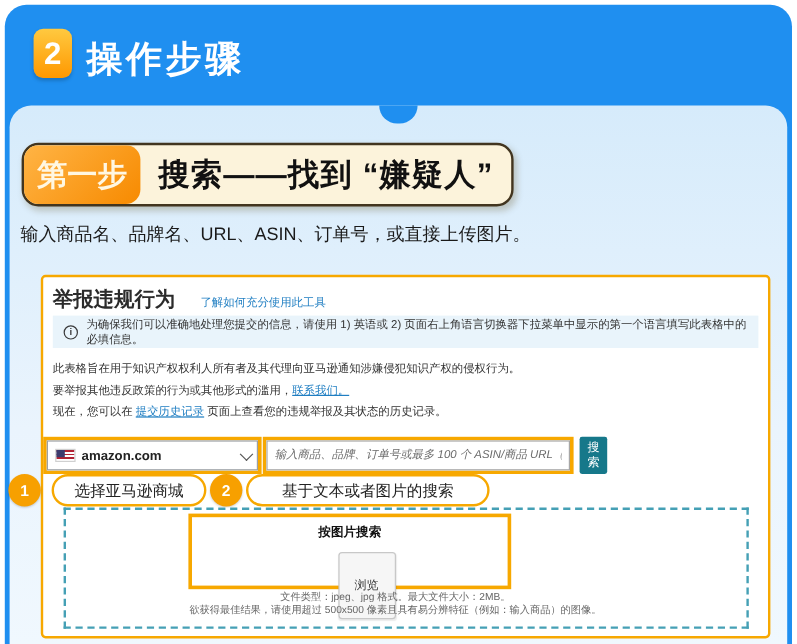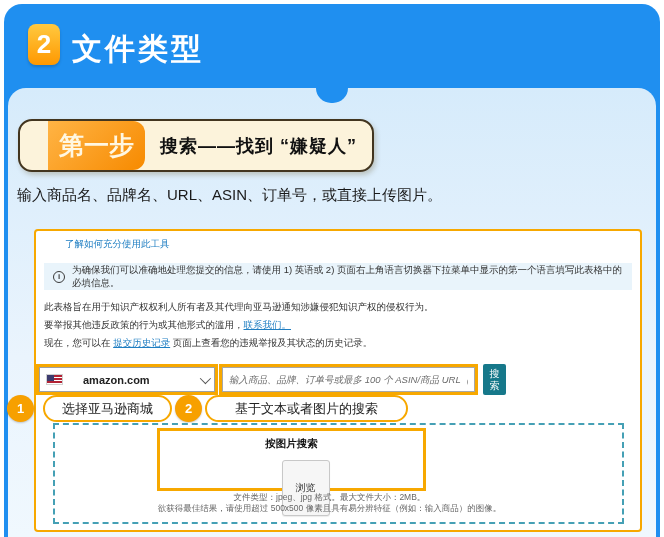--- a/index.html
+++ b/index.html
@@ -25,22 +25,22 @@
   .notch { position:absolute; top:0; left:50%; transform:translateX(-50%);
            width:32px; height:15px; border-radius:0 0 16px 16px; background:#1F8FF0; }
 
   
   .step-pill { position:absolute; left:10px; top:31px; height:53px; display:flex;
                border:2px solid #42351F; border-radius:14px; overflow:hidden;
                background:#FCF3DB; box-shadow:2px 3px 5px rgba(90,70,20,.25); }
   .step-pill-left { min-width:97px; background:linear-gradient(135deg,#FFB445,#F78A00);
                color:#FFF7E2; font-size:25px; font-weight:bold;
                display:flex; align-items:center; justify-content:center;
-               border-radius:0 12px 12px 0; padding:12px 8px;margin-left:28px; }
-  .step-pill-right { padding:0 15px; font-size:18px; font-weight:bold; color:#111;
+               border-radius:0 12px 12px 0; padding:12px 8px; }
+  .step-pill-right { padding:0 15px; font-size:26px; font-weight:bold; color:#111;
                display:flex; align-items:center; letter-spacing:1px; }
   .step-desc { position:absolute; left:9px; top:98px; font-size:15px; color:#1a1a1a; }
 
   
   .panel { position:absolute; left:26px; top:141px; width:608px; height:303px;
            background:#ffffff; border:2px solid #F7A800; border-radius:4px; }
 
   .form-title-row { position:absolute; left:8px; top:7px; display:flex; align-items:baseline; }
   .form-title { font-size:17px; font-weight:bold; color:#2b2b2b; }
   .form-title-link { font-size:9.5px; color:#1F7EC2; margin-left:21px; cursor:pointer; }
@@ -56,21 +56,21 @@
   .blue-link { color:#1F7EC2; text-decoration:underline; cursor:pointer; }
 
   .search-label-row { position:absolute; left:8px; top:138px; font-size:10px; color:#111; }
   .search-label { font-weight:bold; }
   .help-link { color:#8aa0b5; margin-left:4px; cursor:pointer; }
   .new-feature { color:#E8862C; font-weight:bold; margin-left:2px; cursor:pointer; }
 
   .hl { position:absolute; border:3px solid #F7A800; background:#fff; }
   .hl-dd { left:0px; top:133px; width:182px; height:31px; }
   .dropdown { width:100%; height:100%; background:#fff; border:1px solid #9BA0A5;
-              display:flex; align-items:center; gap:20px; padding:0 6px; cursor:pointer; }
+              display:flex; align-items:center; gap:5px; padding:0 6px; cursor:pointer; }
   .flag { width:17px; height:11px; border:1px solid #d0d0d0;
           background:repeating-linear-gradient(180deg,#B22234 0 1.5px,#fff 1.5px 3px); position:relative; }
   .flag::after { content:""; position:absolute; left:0; top:0; width:7px; height:6px; background:#3C3B6E; }
   .dd-label { flex:1; font-size:11px; font-weight:bold; color:#222; }
   .chev { width:8px; height:8px; border-right:1.5px solid #555; border-bottom:1.5px solid #555;
           transform:rotate(45deg) translateY(-2px); }
 
   .hl-inp { left:183px; top:133px; width:259px; height:31px; }
   .search-input { width:100%; height:100%; border:1px solid #A7A7A7; padding:0 6px;
                   font-size:9.5px; font-style:italic; color:#555;
@@ -105,34 +105,35 @@
                 font-family:inherit;margin-left:28px; }
   .file-notes { position:absolute; left:8px; top:261px; width:571px; text-align:center;
                 font-size:8.5px; color:#666; line-height:1.35; }
 </style>
 </head>
 <body>
 
 <div class="page">
   <div class="card">
     <div class="num-badge">2</div>
-    <div class="hdr-title">文件类型</div>
+    <div class="hdr-title">操作步骤</div>
 
     <div class="content">
       <div class="notch"></div>
 
       <div class="step-pill">
         <div class="step-pill-left">第一步</div>
         <div class="step-pill-right">搜索——找到 “嫌疑人”</div>
       </div>
       <div class="step-desc">输入商品名、品牌名、URL、ASIN、订单号，或直接上传图片。</div>
 
       <div class="panel">
 
         <div class="form-title-row">
+          <span class="form-title">举报违规行为</span>
           <span class="form-title-link">了解如何充分使用此工具</span>
         </div>
 
         <div class="info-box">
           <span class="info-icon">i</span>
           <span>为确保我们可以准确地处理您提交的信息，请使用 1) 英语或 2) 页面右上角语言切换器下拉菜单中显示的第一个语言填写此表格中的必填信息。</span>
         </div>
 
         <div class="para" style="top:88px"><span>要举报其他违反政策的行为或其他形式的滥用，</span><span class="blue-link">联系我们。</span></div>
 

